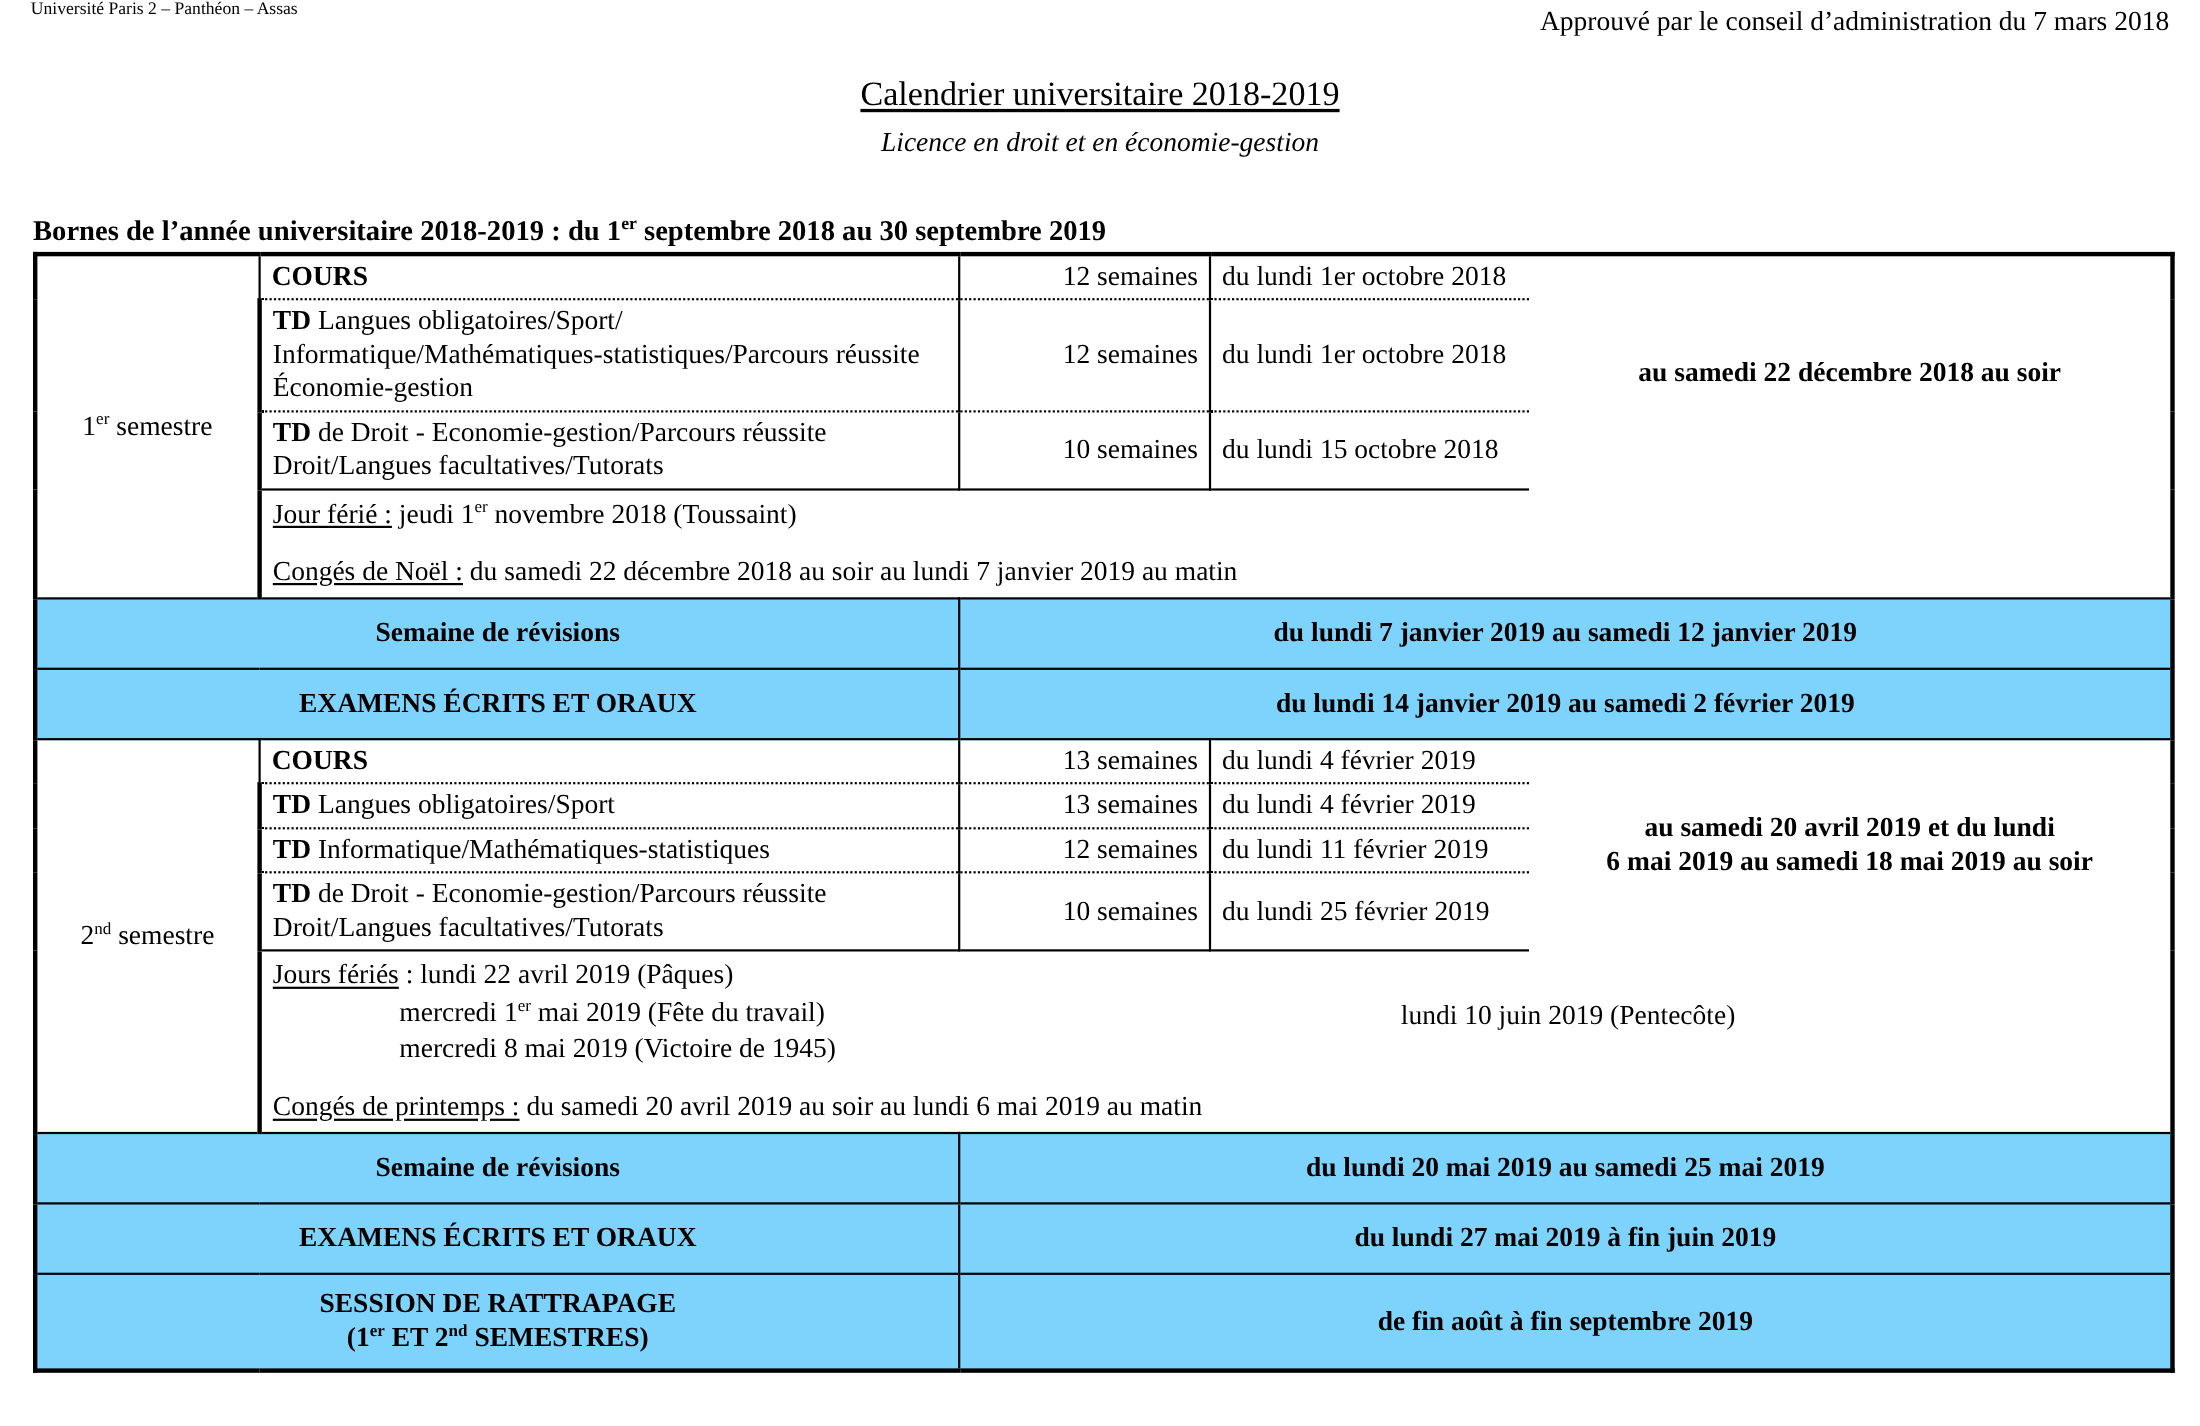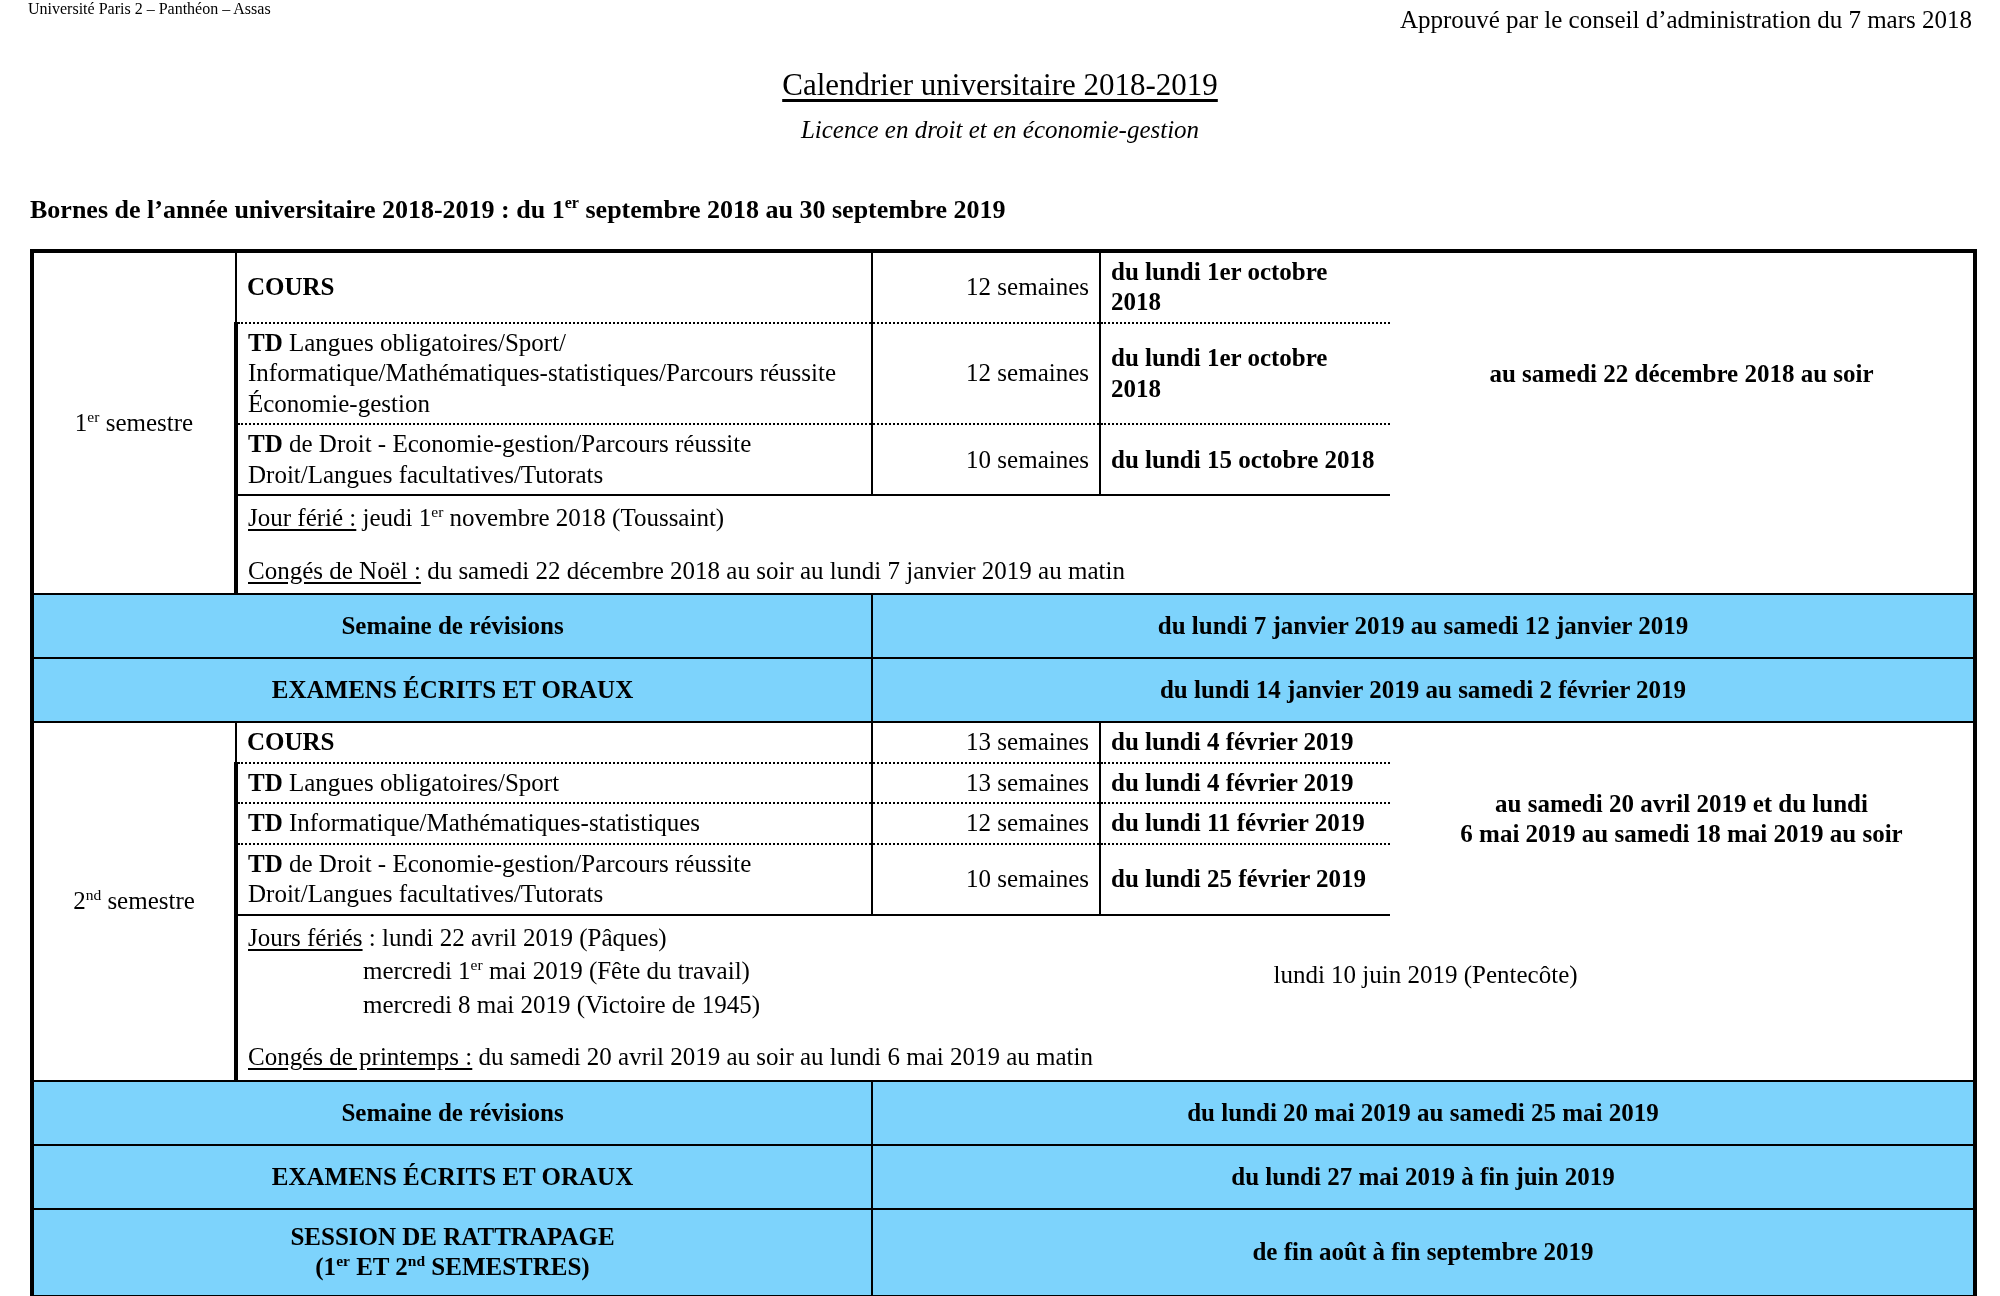--- a/index.html
+++ b/index.html
@@ -51,21 +51,21 @@
     font-size: 25px;
     font-style: italic;
     display: block;
     margin-top: 10px;
     line-height: 1.2;
   }
 
   .bornes {
     font-size: 26px;
     font-weight: bold;
-    margin: 50px 0 24px 30px;
+    margin: 50px 0 4px 30px;
   }
 
   sup { font-size: 0.62em; vertical-align: super; line-height: 0; }
 
   
   .cal-wrap { padding: 0 25px 0 28px; }
   table.cal {
     border-collapse: collapse;
     width: 1947px;
     table-layout: fixed;
@@ -89,21 +89,21 @@
   .solid-b { border-bottom: 2.5px solid #000 !important; }
   .dot-b   { border-bottom: 2px dotted #000 !important; }
 
   .sem-label {
     text-align: center;
     font-size: 28px;
     width: 204px;
   }
   .col-desc  { width: 636px; }
   .col-weeks { width: 228px; text-align: right; }
-  .col-from  { width: 290px; font-weight: bold; }
+  .col-from  { width: 290px; font-weight: normal; }
   .col-to    { text-align: center; font-weight: bold; font-size: 26px; }
 
   .bold { font-weight: bold; }
   .u { text-decoration: underline; text-underline-offset: 3px; }
 
   .notes { font-size: 25px; line-height: 1.25; }
   .notes .line { margin: 3px 0; }
   .notes .indent { padding-left: 115px; }
   .notes-spacer { height: 16px; }
 

